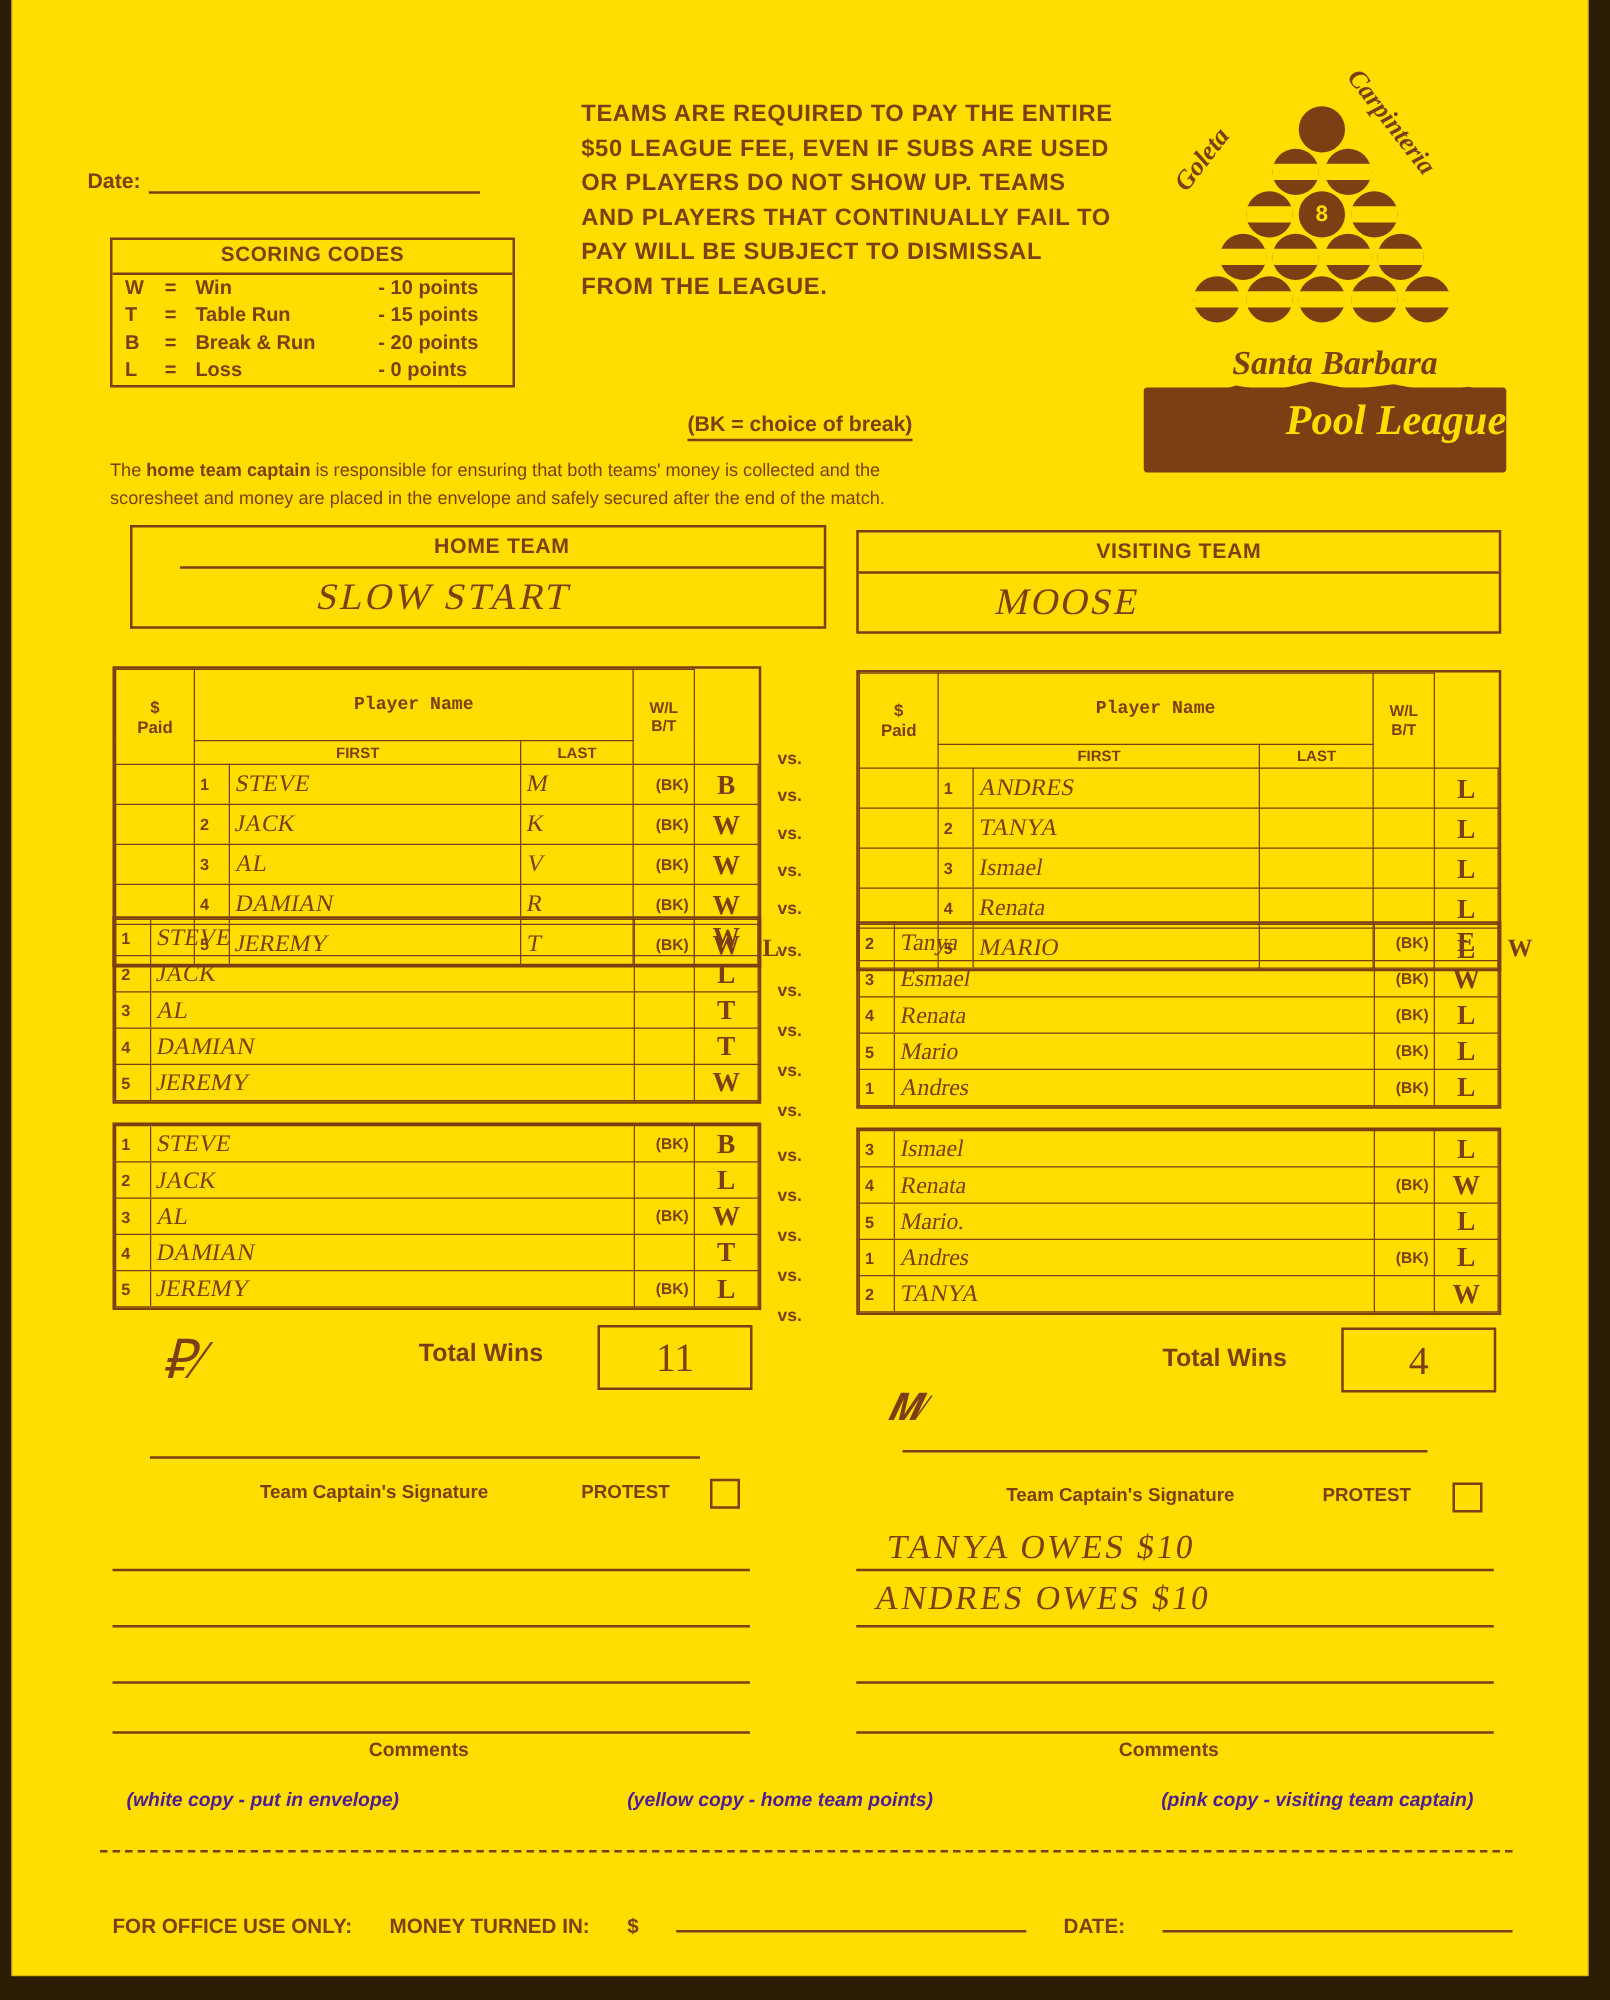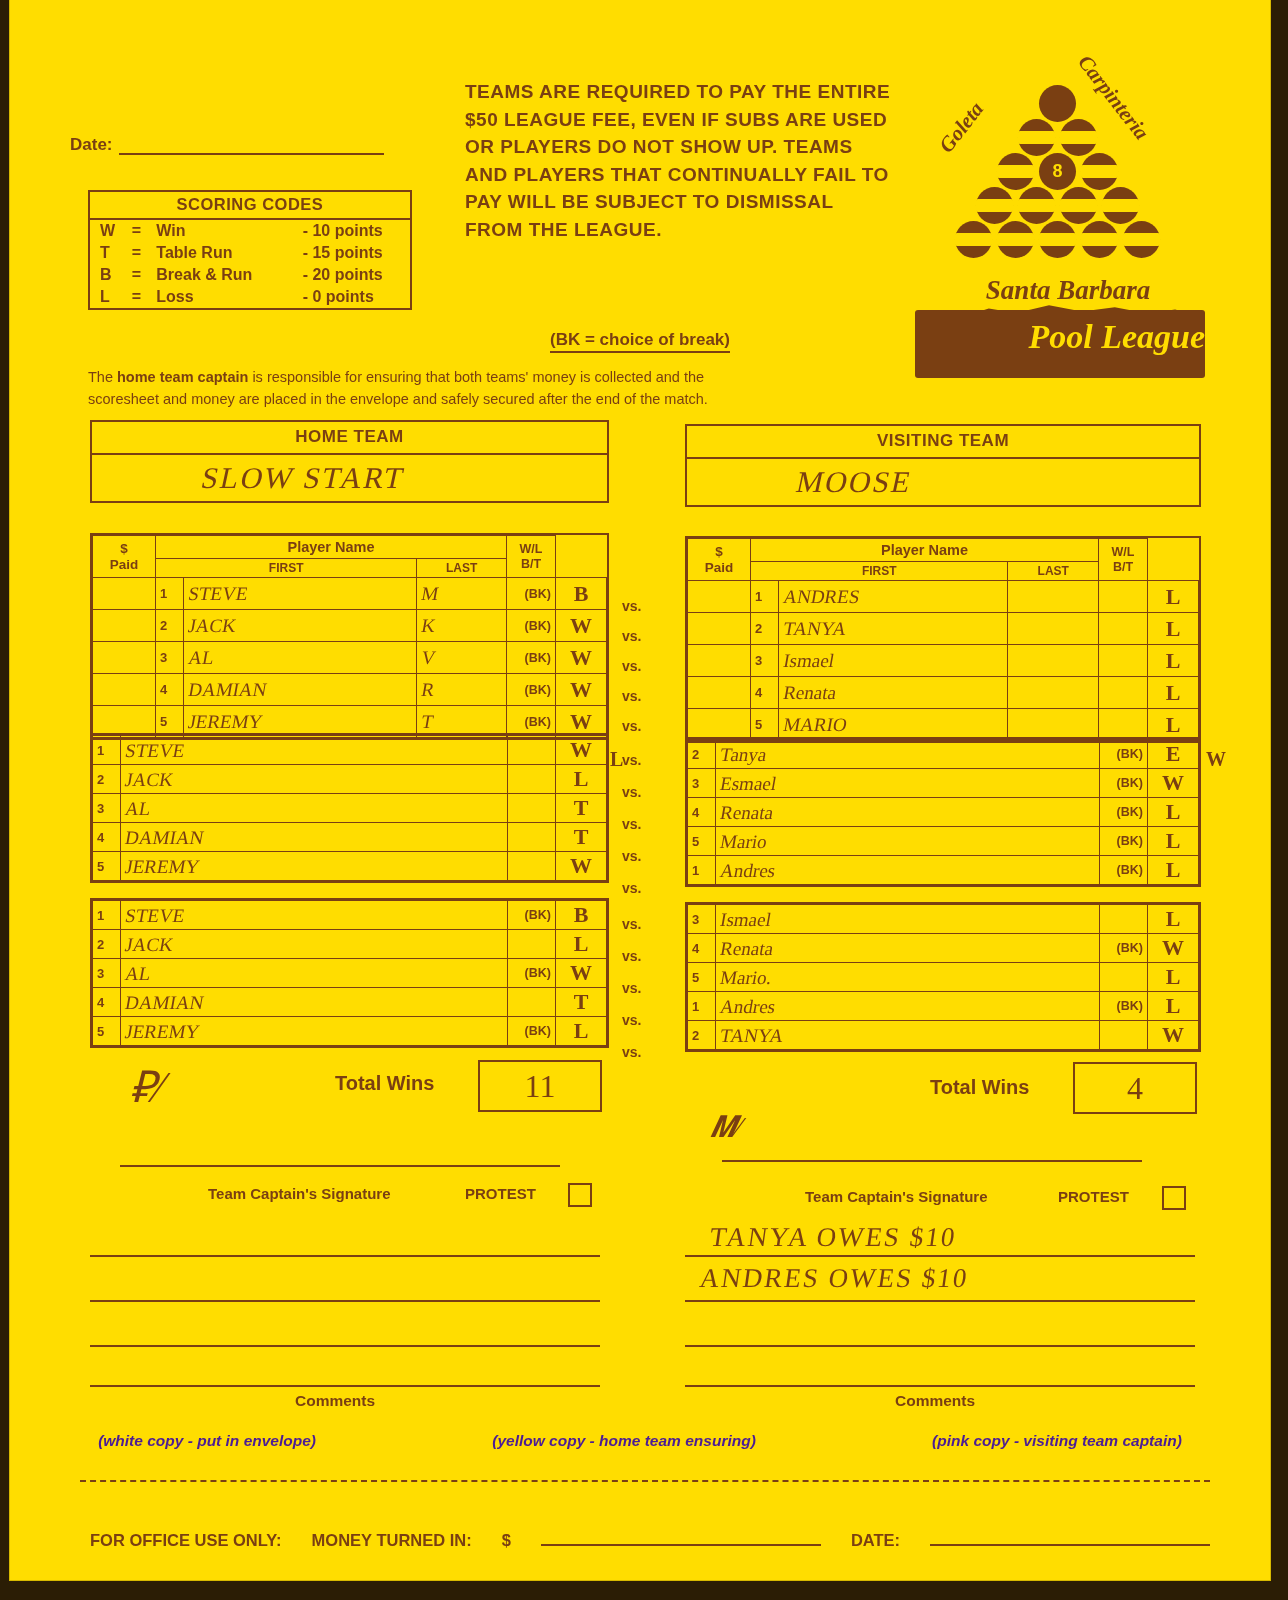--- a/index.html
+++ b/index.html
@@ -101,28 +101,28 @@
   .teambox .lbl{
     text-align:center;font-weight:bold;font-size:17px;color:#7a3f12;
     padding:5px 0 6px;border-bottom:2.5px solid #7a3f12;letter-spacing:.5px;
   }
   .teambox .val{
     height:46px;line-height:46px;padding-left:110px;
     font-family:"Liberation Serif", serif;color:#7a3f12;
     font-size:30px;letter-spacing:2px;
     transform:skewX(-12deg);
   }
-  #home-team-box{left:80px;top:420px;width:515px;}
+  #home-team-box{left:94px;top:420px;width:515px;padding-left:38px;}
   #visit-team-box{left:675px;top:424px;width:512px;}
   
   .round{position:absolute;border:2.5px solid #7a3f12;color:#7a3f12;}
   .round table{border-collapse:collapse;width:100%;}
   .round td,.round th{border:1.5px solid #7a3f12;}
   .hdr-paid{width:62px;text-align:center;font-weight:bold;font-size:13.5px;line-height:1.15;padding:3px 0;}
-  .hdr-name{text-align:center;font-weight:bold;font-size:14.5px;padding:3px 0;}
+  .hdr-name{text-align:center;font-weight:bold;font-size:14.5px;padding:20px 0;font-family:Liberation Mono, monospace;}
   .hdr-wl{width:48px;text-align:center;font-weight:bold;font-size:12.5px;line-height:1.15;padding:3px 0;}
   .sub{font-weight:bold;font-size:12px;text-align:center;padding:2px 0;}
   td.paidcell{height:29px;}
   td.numcell{
     width:22px;text-align:left;padding-left:4px;font-size:13px;font-weight:bold;
     border-right:none;
   }
   td.first,td.last{
     font-family:"Liberation Serif", serif;font-size:19px;
     transform:skewX(-10deg);padding-left:4px;white-space:nowrap;
@@ -601,21 +601,21 @@
   <div class="comment-line" style="left:675px;top:1300px;"></div>
   <div class="comment-line" style="left:675px;top:1345px;"></div>
   <div class="comment-line" style="left:675px;top:1385px;"></div>
   <div class="comments-lbl" style="left:885px;top:1392px;">Comments</div>
 
   <div class="handnote" style="left:700px;top:1222px;">TANYA   OWES  $10</div>
   <div class="handnote" style="left:690px;top:1263px;">ANDRES    OWES   $10</div>
 
   <div class="copies">
     <span>(white copy - put in envelope)</span>
-    <span>(yellow copy - home team ensuring)</span>
+    <span>(yellow copy - home team points)</span>
     <span>(pink copy - visiting team captain)</span>
   </div>
   <div class="dashed"></div>
 
   <div class="office">
     <span>FOR OFFICE USE ONLY:</span>
     <span>MONEY TURNED IN:</span>
     <span>$</span>
     <span class="ln"></span>
     <span>DATE:</span>

